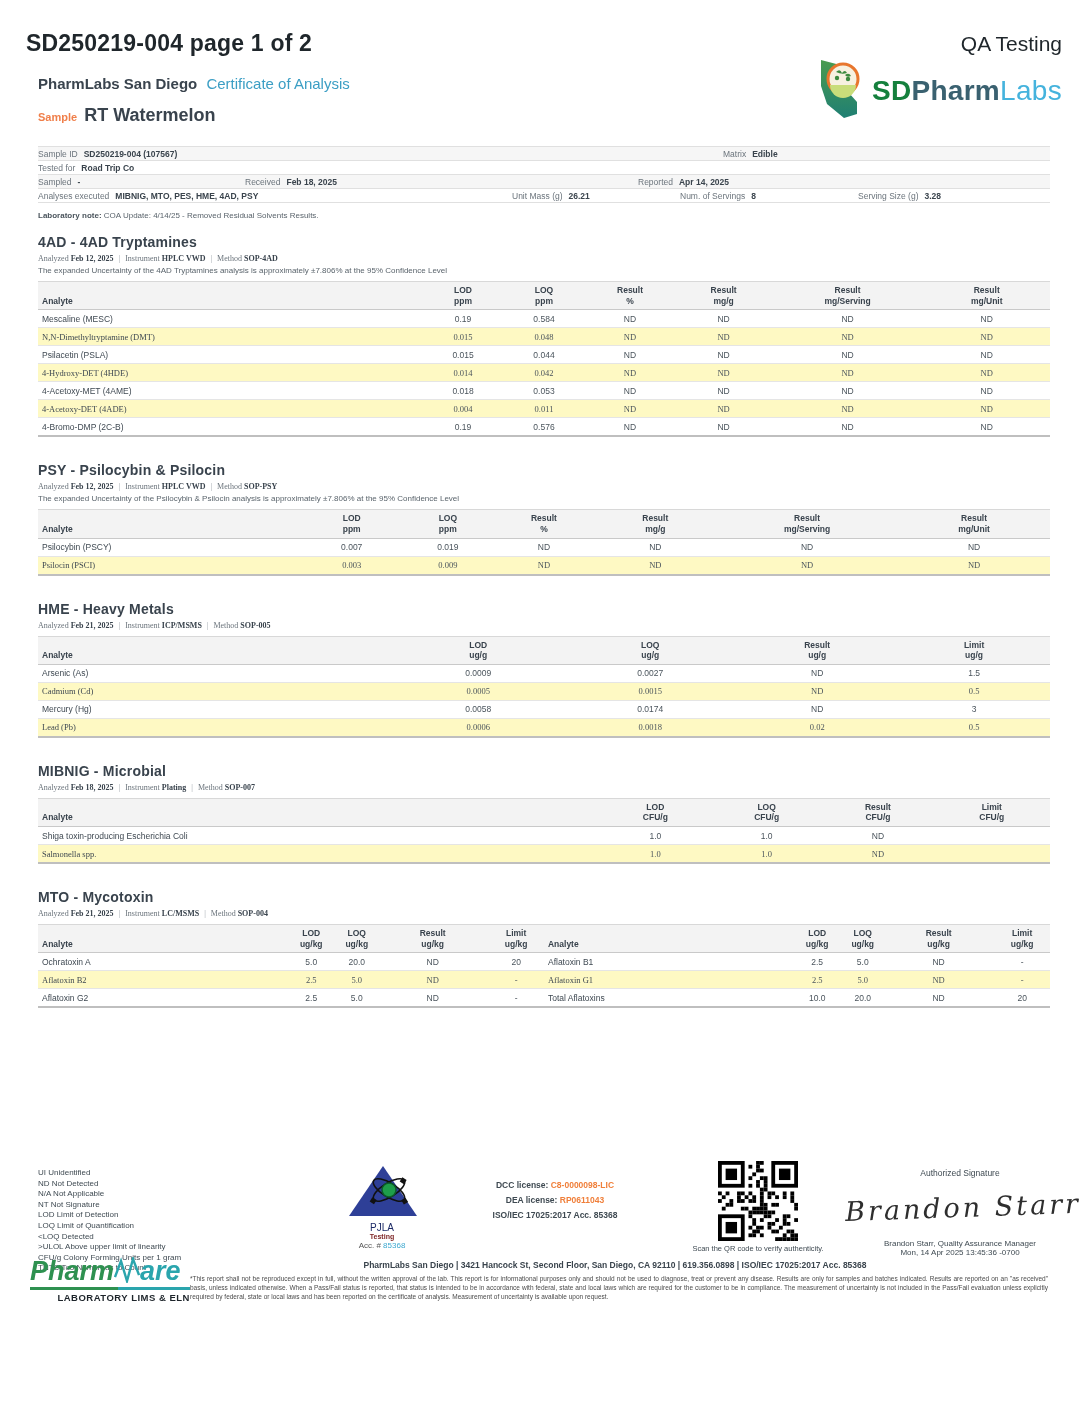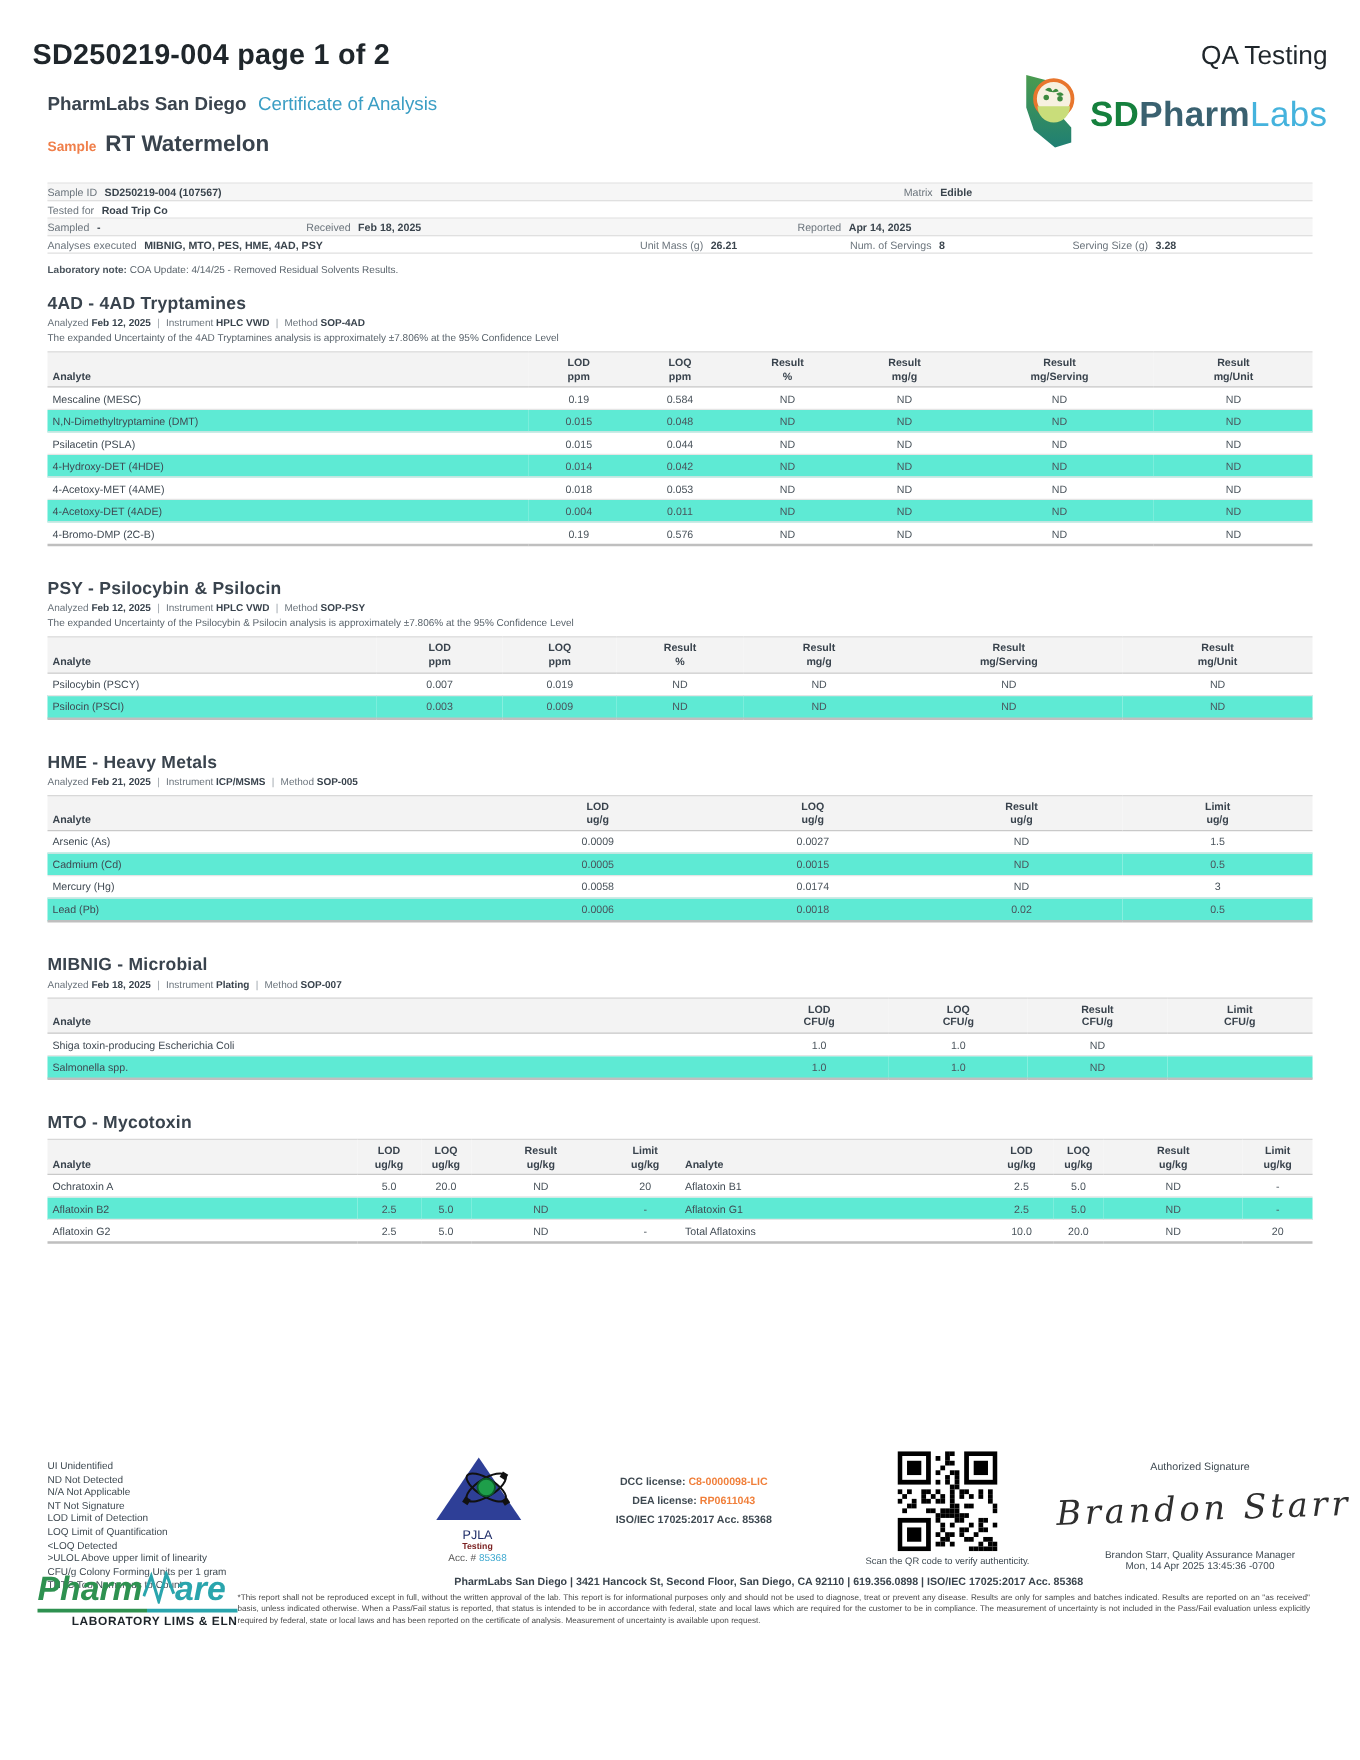--- a/index.html
+++ b/index.html
@@ -36,35 +36,35 @@
   .meta-label { color:#6b747c; margin-right:6px; }
   .meta-value { color:#3a444d; font-weight:700; }
   .lab-note { margin:8px 38px 0 38px; font-size:8px; color:#5a646c; }
   .lab-note b { color:#4a545c; }
 
   
   #sections { margin:0 38px; }
   .sec { margin-top:25px; }
   .sec:first-child { margin-top:14px; }
   .sec-title { font-size:14px; font-weight:600; color:#39434d; letter-spacing:.2px; }
-  .sec-meta { margin-top:4px; font-size:8px; color:#6b747c; }
+  .sec-meta { margin-top:4px; font-size:8px; color:#6b747c;font-family:Liberation Serif, serif; }
   .sec-meta b { color:#39434d; font-weight:700; }
   .sec-meta .sep { margin:0 5px; color:#9aa2a8; }
   .sec-note { margin-top:3px; font-size:8px; color:#5a646c; }
 
   table.rtable { width:100%; border-collapse:collapse; margin-top:6px; font-size:8.5px; table-layout:fixed; }
   table.rtable thead th {
     background:#f3f3f3; border-top:1px solid #d8d8d8; border-bottom:1px solid #c9c9c9;
     font-weight:700; color:#39434d; padding:3px 2px; white-space:pre-line; vertical-align:bottom;
     text-align:center; line-height:1.25;
   }
   table.rtable thead th.left { text-align:left; padding-left:4px; }
   table.rtable td { padding:3.5px 2px; text-align:center; color:#4a545c; border-bottom:1px solid #e5e5e5; }
   table.rtable td.analyte { text-align:left; padding-left:4px; color:#3f4952; }
-  table.rtable tr.alt td { background:#5eead4; }
+  table.rtable tr.alt td { background:#fef9c3;font-family:Liberation Serif, serif; }
   table.rtable tbody tr:last-child td { border-bottom:2px solid #bfbfbf; }
   td.nd { color:#449470; }
   td.resnum { color:#4d6fba; }
 
   
   .footer { position:absolute; left:0; top:1160px; width:1088px; }
   .legend { position:absolute; left:38px; top:8px; font-size:8px; line-height:10.6px; color:#3f4a52; white-space:pre; }
   .pjla { position:absolute; left:322px; top:4px; width:120px; text-align:center; }
   .pjla-name { font-size:10px; font-weight:400; color:#1c2a66; margin-top:-2px; }
   .pjla-sub { font-size:7px; font-weight:700; color:#7a1f1f; }
@@ -373,20 +373,21 @@
             <td>1.0</td>
             <td>1.0</td>
             <td class="nd">ND</td>
             <td></td>
           </tr>
         </tbody>
       </table>
     </section>
     <section class="sec">
       <h2 class="sec-title">MTO - Mycotoxin</h2>
+      <div class="sec-meta"><span>Analyzed </span><b>Feb 21, 2025</b><span class="sep">|</span><span>Instrument </span><b>LC/MSMS</b><span class="sep">|</span><span>Method </span><b>SOP-004</b></div>
       <table class="rtable">
         <thead>
           <tr>
             <th class="left" style="width: 24.5%;">Analyte</th>
             <th style="width: 5%;">LOD
 ug/kg</th>
             <th style="width: 4%;">LOQ
 ug/kg</th>
             <th style="width: 11%;">Result
 ug/kg</th>

